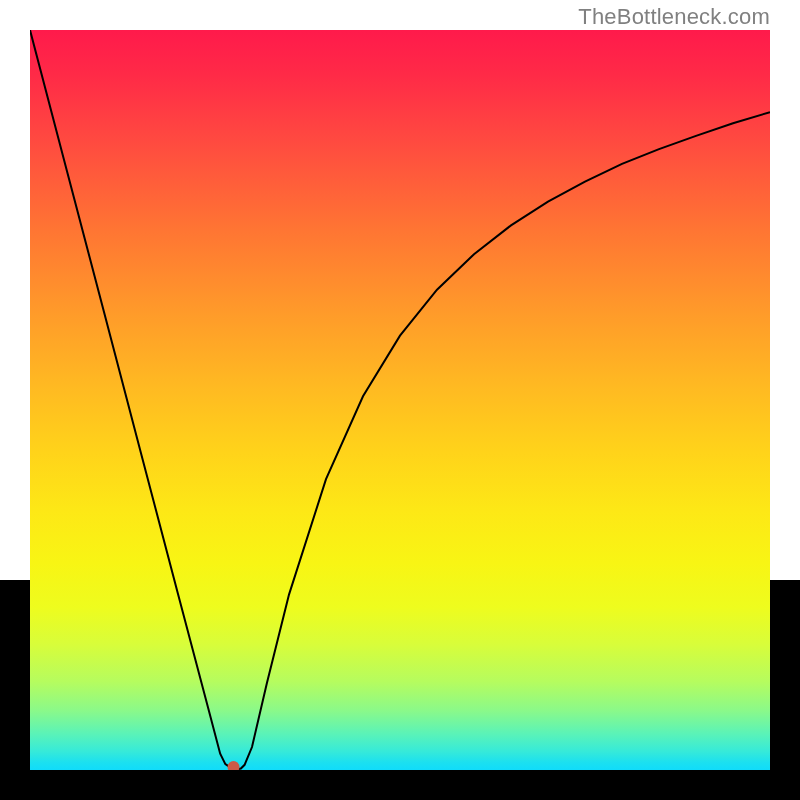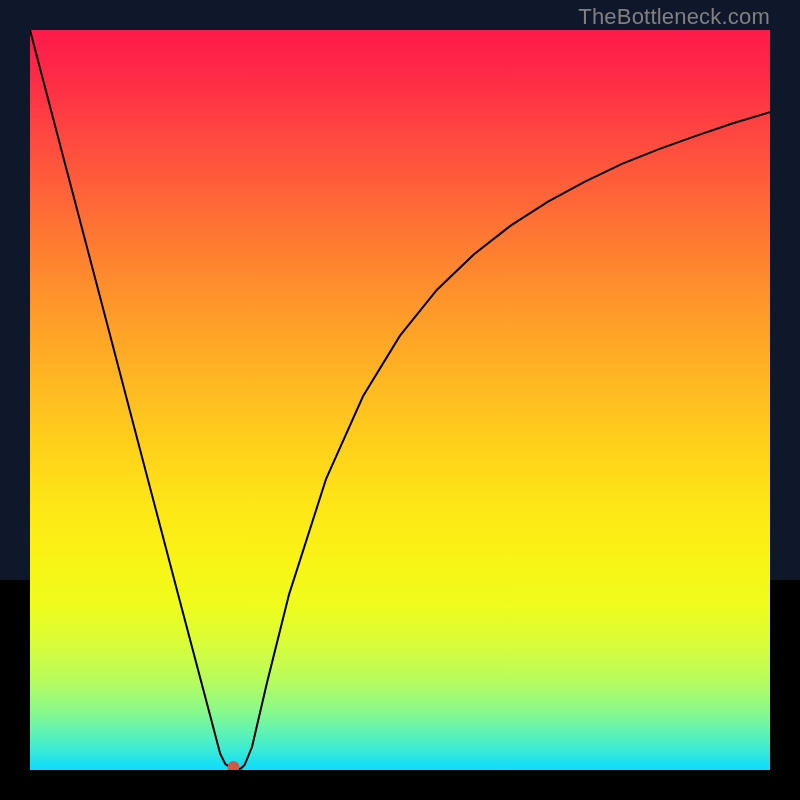--- a/index.html
+++ b/index.html
@@ -8,21 +8,21 @@
     width: 800px;
     height: 800px;
     overflow: hidden;
     background: #000;
     font-family: Arial, Helvetica, sans-serif;
   }
   .frame {
     position: relative;
     width: 800px;
     height: 580px;
-    background: #0f172a;
+    background: #ffffff;
   }
   .plot-area {
     position: absolute;
     left: 30px;
     top: 30px;
     width: 740px;
     height: 740px;
     overflow: hidden;
   }
   .gradient-bg {

